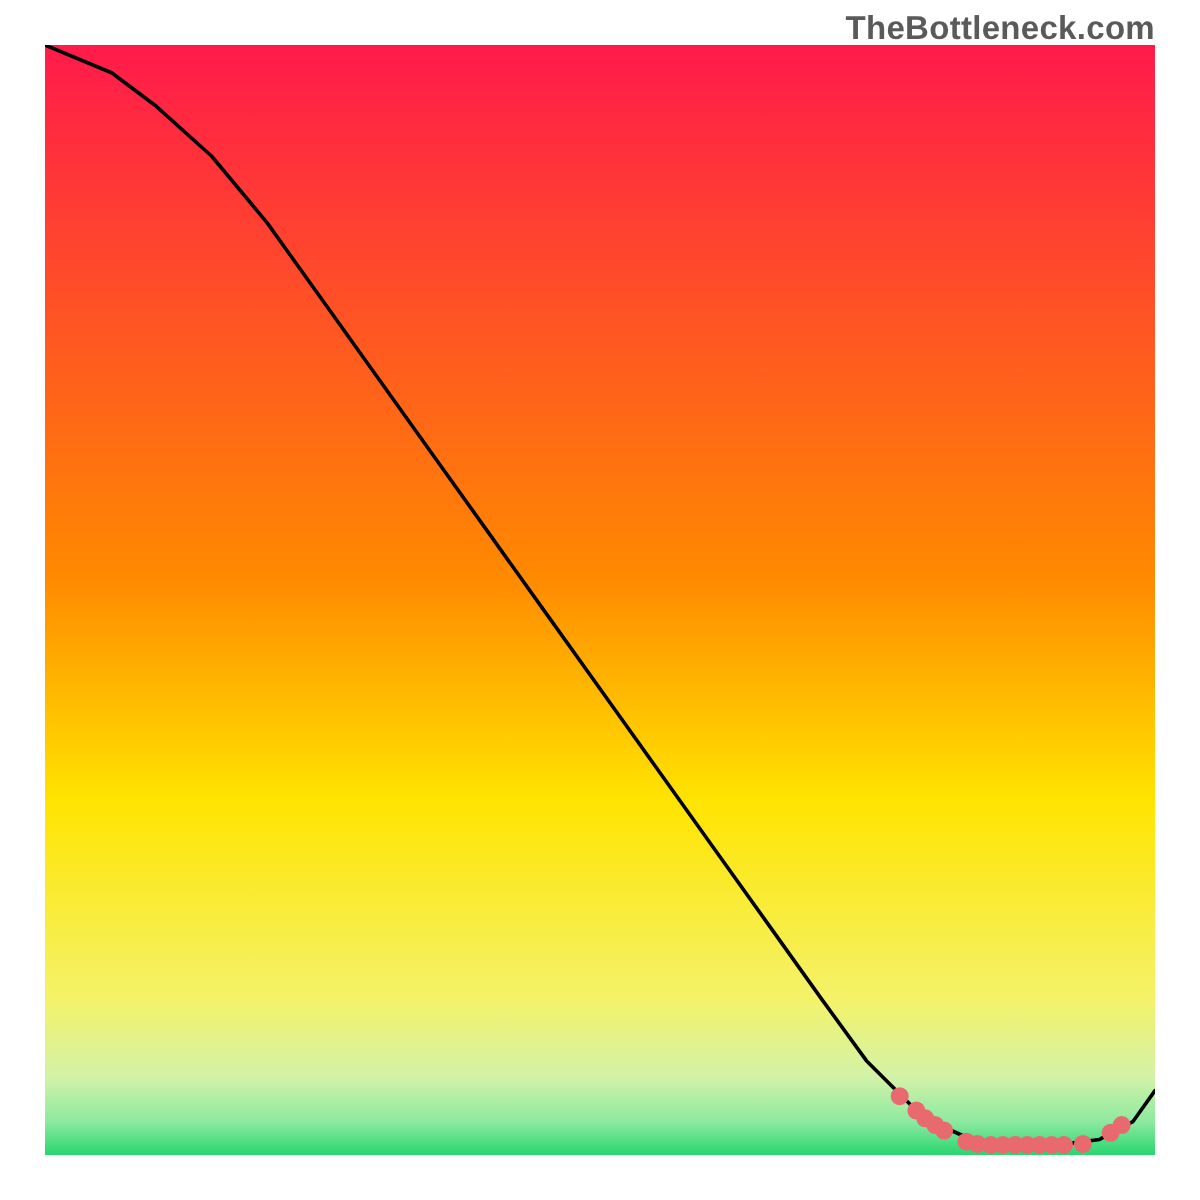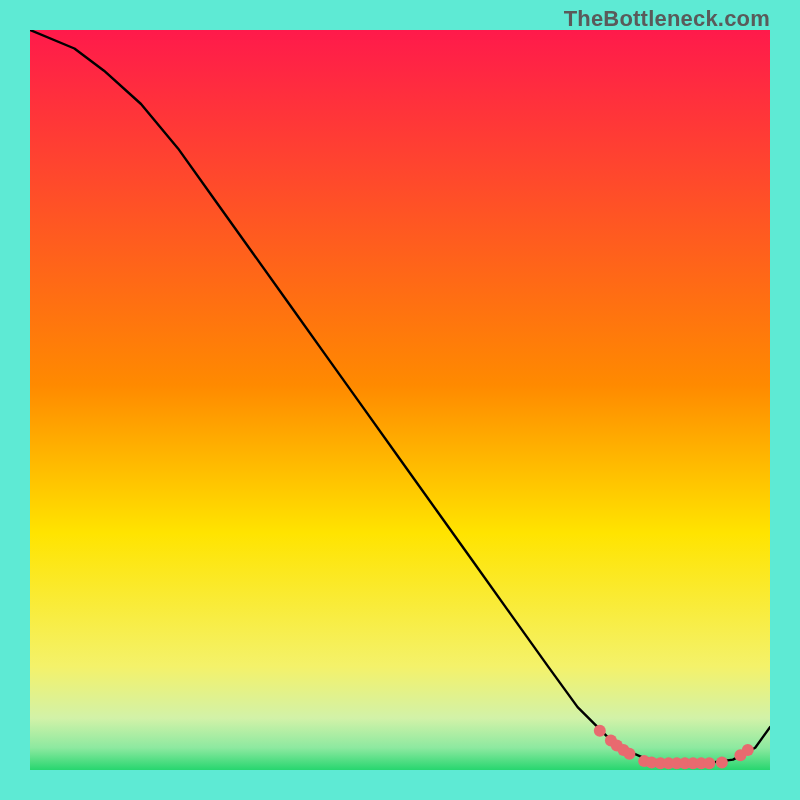--- a/index.html
+++ b/index.html
@@ -1,17 +1,17 @@
 <!DOCTYPE html>
 <html><head>
 <meta charset="utf-8">
 <style>
   * { margin: 0; padding: 0; box-sizing: border-box; }
   html, body { width: 800px; height: 800px; overflow: hidden; background: #000; }
-  .frame { position: relative; width: 800px; height: 800px; background: #5eead4; }
+  .frame { position: relative; width: 800px; height: 800px; background: #ffffff; }
   .plot-area {
     position: absolute;
     left: 30px;
     top: 30px;
     width: 740px;
     height: 740px;
   }
   .gradient-bg { position: absolute; left: 0; top: 0; }
   .curve-layer { position: absolute; left: 0; top: 0; }
   .watermark {

